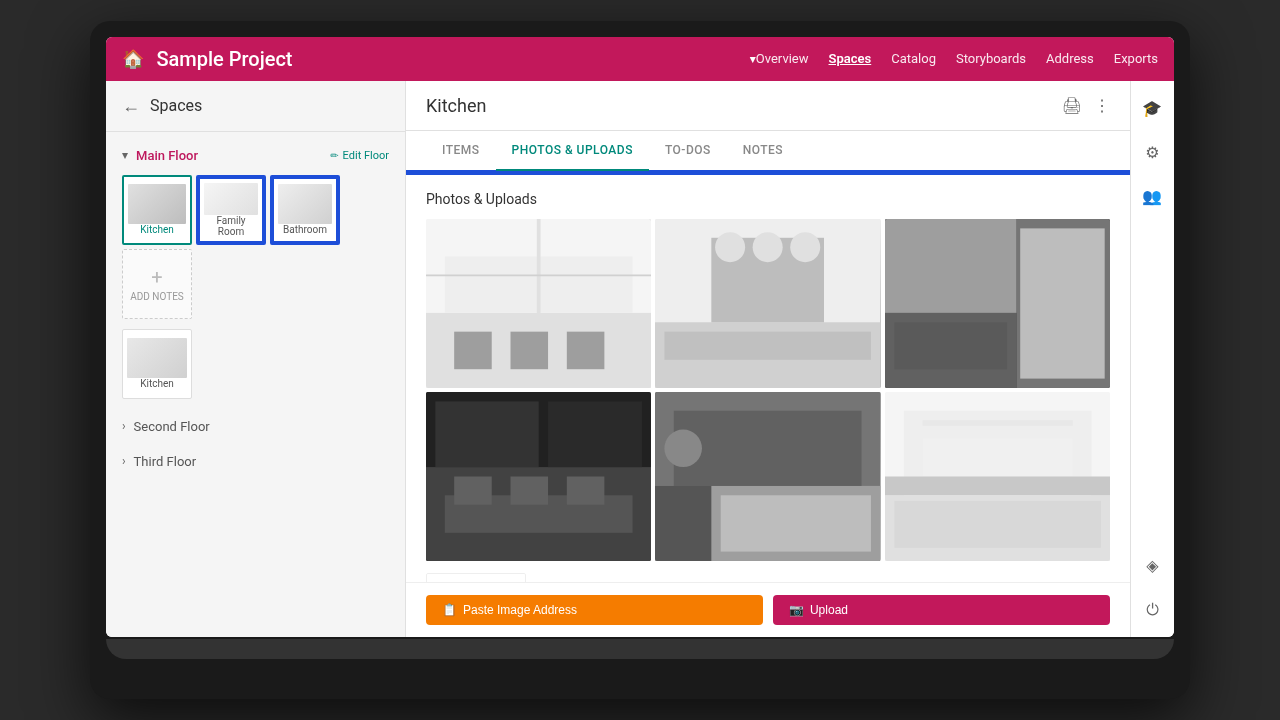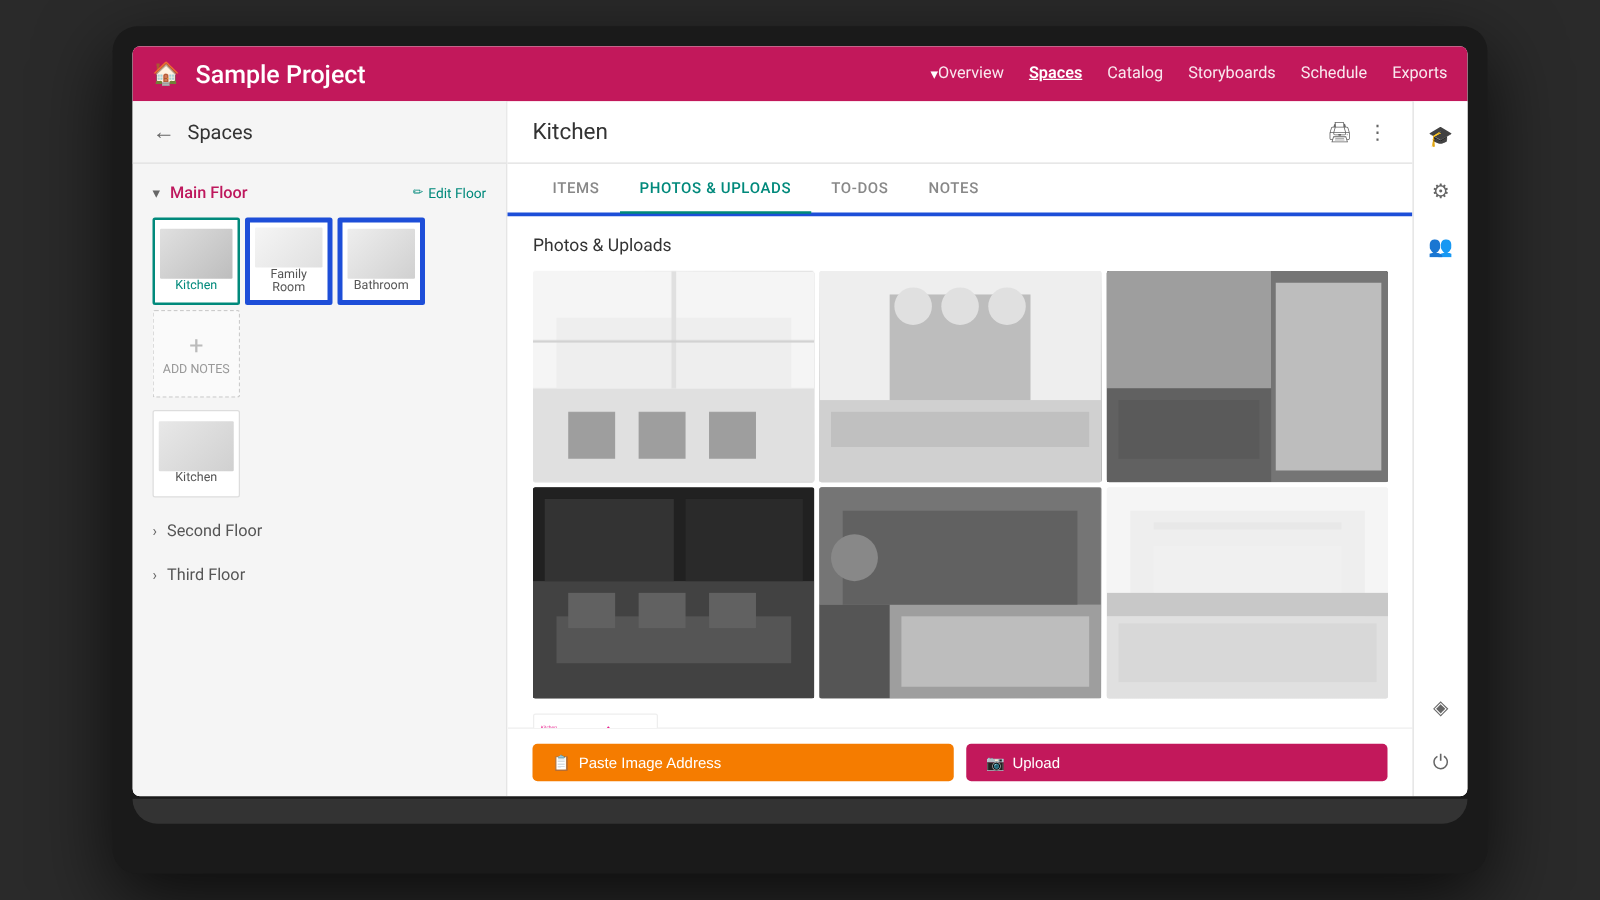--- a/index.html
+++ b/index.html
@@ -283,21 +283,21 @@
     }
 
     .panel-icon {
       cursor: pointer;
       font-size: 16px;
     }
 
     
     .tab-bar {
       display: flex;
-      border-bottom: 3px solid #1d4ed8;
+      border-bottom: 5px solid #1d4ed8;
       padding: 0 20px;
     }
 
     .tab {
       padding: 12px 16px;
       font-size: 12px;
       color: #888;
       cursor: pointer;
       border-bottom: 2px solid transparent;
       margin-bottom: -1px;
@@ -439,21 +439,21 @@
 
     <nav class="top-nav">
       <span class="nav-home-icon">🏠</span>
       <span class="nav-project-title">Sample Project</span>
       <span class="nav-dropdown-icon">▾</span>
       <div class="nav-links">
         <a class="nav-link">Overview</a>
         <a class="nav-link" style="text-decoration:underline; color:#fff; font-weight:600;">Spaces</a>
         <a class="nav-link">Catalog</a>
         <a class="nav-link">Storyboards</a>
-        <a class="nav-link">Schedule</a>
+        <a class="nav-link">Address</a>
         <a class="nav-link">Exports</a>
       </div>
     </nav>
 
     <div class="main-content">
 
       <div class="sidebar">
         <div class="sidebar-header">
           <span class="sidebar-back-icon">←</span>
           <span class="sidebar-title">Spaces</span>

